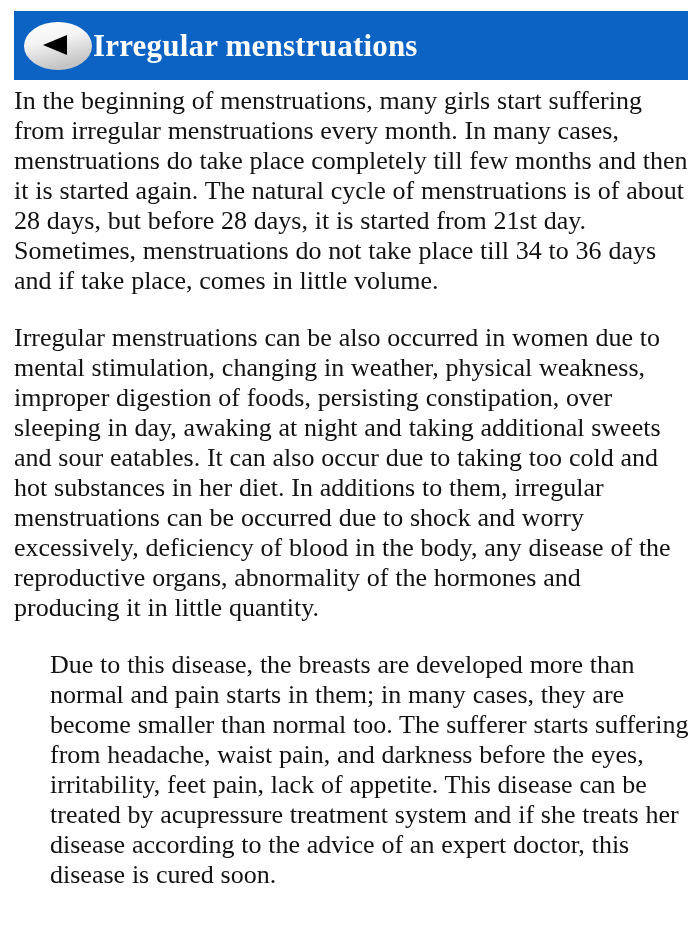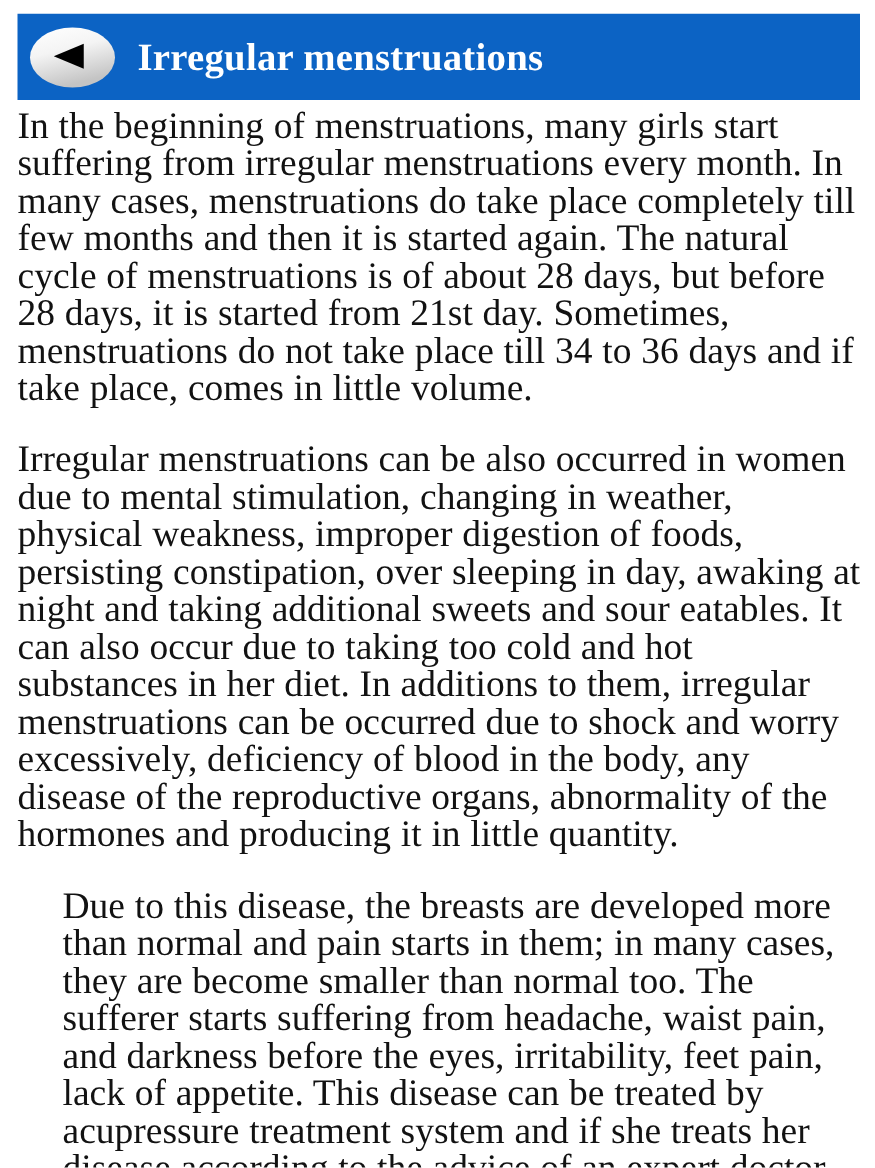--- a/index.html
+++ b/index.html
@@ -42,42 +42,42 @@
     position: relative;
     display: block;
   }
   .header-icon svg {
     display: block;
     width: 70px;
     height: 50px;
   }
   .header-title {
     flex: 0 1 auto;
-    margin-left: 17px;
+    margin-left: 0;
     color: #ffffff;
     font-family: "Liberation Serif", "DejaVu Serif", serif;
     font-weight: bold;
     font-size: 31px;
     line-height: 34px;
     letter-spacing: 0.2px;
     white-space: nowrap;
   }
 
   
   .article-body {
     position: absolute;
     left: 14px;
     top: 86px;
     width: 676px;
   }
   .paragraph {
     margin: 0 0 27px 0;
     color: #121212;
     font-family: "Liberation Serif", "DejaVu Serif", serif;
-    font-size: 30px;
+    font-size: 26px;
     line-height: 30px;
     text-align: left;
     word-spacing: 0.3px;
   }
   .paragraph:last-child {
     margin-bottom: 0;
     margin-left: 36px;
   }
 </style>
 </head>

